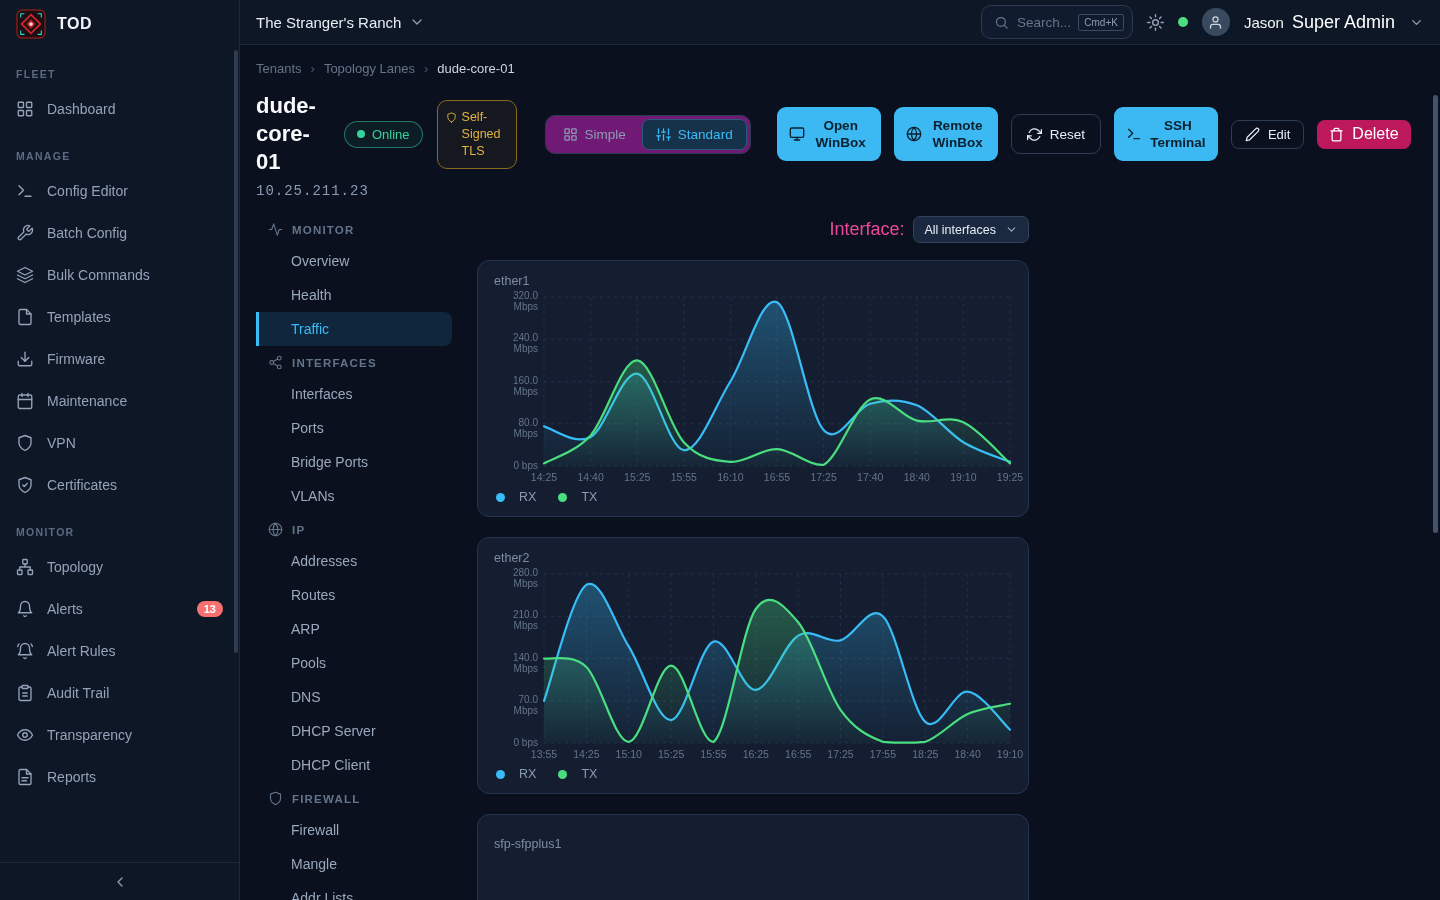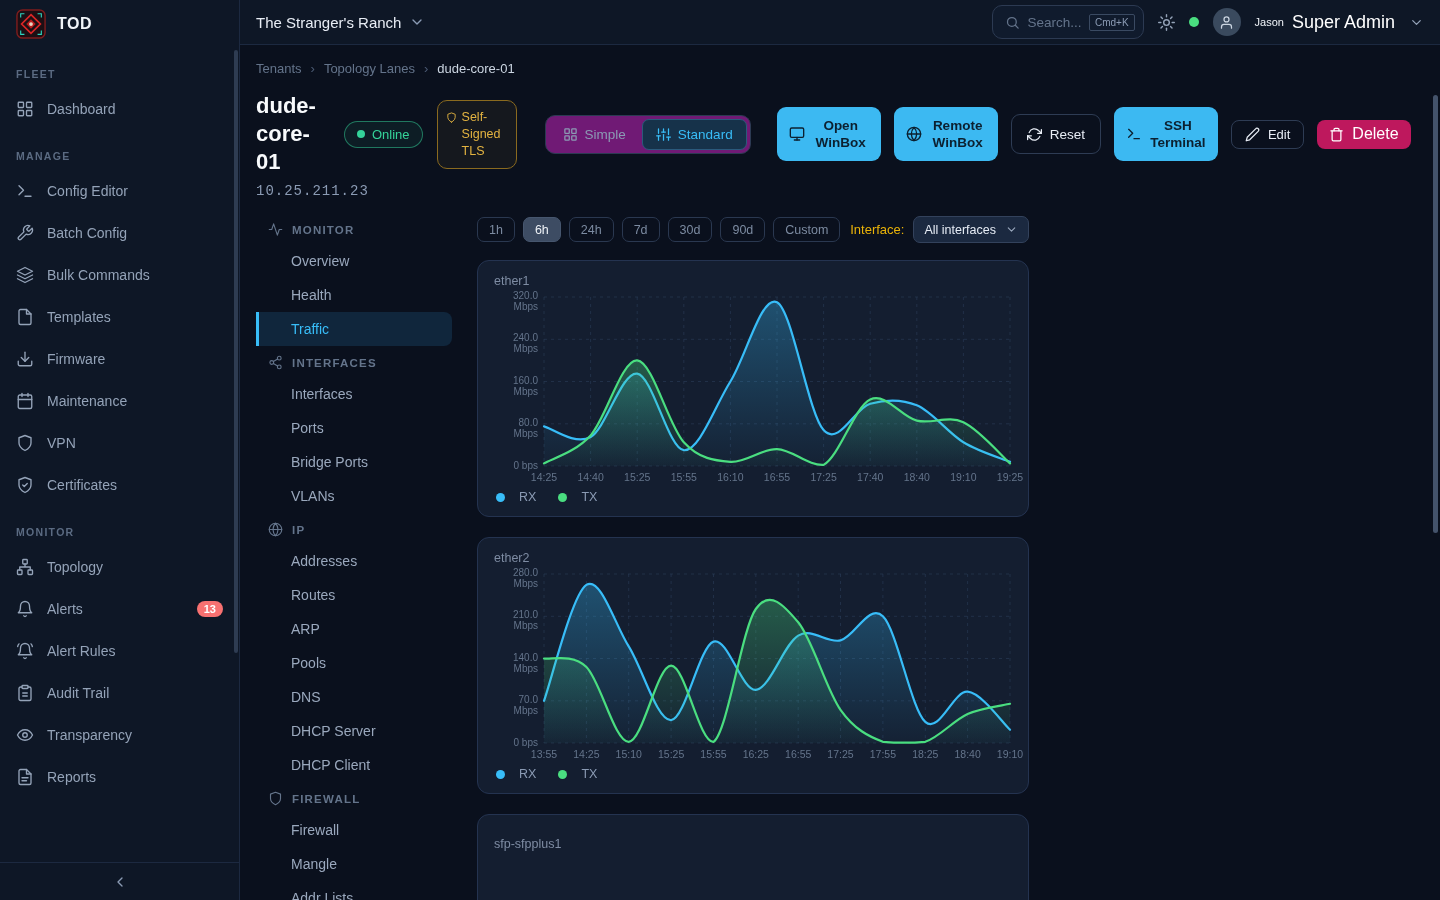--- a/index.html
+++ b/index.html
@@ -25,21 +25,21 @@
   .tenant svg{color:#8b9bb4}
   .topbar-right{margin-left:auto;display:flex;align-items:center;gap:14px}
   .searchbox{display:flex;align-items:center;gap:8px;border:1px solid #2c3a52;background:#101b2d;border-radius:10px;height:34px;padding:0 8px 0 12px;width:152px;cursor:text}
   .searchbox svg{color:#64748b;flex-shrink:0}
   .searchbox input{background:transparent;border:none;outline:none;color:#94a3b8;font-size:13.5px;width:100%;min-width:0;font-family:inherit}
   .searchbox input::placeholder{color:#64748b}
   .kbd{border:1px solid #3a4a62;border-radius:2px;font-size:10px;padding:2px 5px;color:#8b9bb4;white-space:nowrap}
   .icon-btn{color:#94a3b8;cursor:pointer;display:flex}
   .status-dot{width:10px;height:10px;border-radius:50%;background:#4ade80}
   .avatar{width:28px;height:28px;border-radius:50%;background:#3a4a5e;display:flex;align-items:center;justify-content:center;color:#cbd5e1;cursor:pointer}
-  .user-name{font-size:11px;color:#f1f5f9}
+  .user-name{font-size:15px;color:#f1f5f9}
   .user-role{font-size:18px;color:#ffffff;margin-left:-6px}
 
   
   .content{flex:1;position:relative;padding:14px 0 0 16px;overflow:hidden}
   .breadcrumb{display:flex;align-items:center;gap:9px;font-size:13px;color:#64748b;margin:2px 0 16px}
   .crumb{cursor:pointer}
   .crumb-sep::before{content:"\203A";color:#4b5a73}
   .crumb-current{color:#cbd5e1}
 
   .header-row{display:flex;align-items:center;gap:14px}
@@ -67,21 +67,21 @@
   .subnav-head{display:flex;align-items:center;gap:9px;padding:9px 0 7px 12px;color:#64748b;font-size:11.5px;font-weight:bold;letter-spacing:1.2px}
   .subnav-item{padding:8px 10px 8px 32px;font-size:14px;line-height:18px;color:#9aa8bd;cursor:pointer;border-left:3px solid transparent}
   .subnav-item.active{background:#10263c;color:#38bdf8;border-left-color:#38bdf8;border-radius:0 8px 8px 0}
 
   
   .charts-col{width:552px;margin-left:25px;flex-shrink:0}
   .chart-toolbar{display:flex;align-items:center;margin:5px 0 17px}
   .range-btn{height:25px;padding:0 11px;border:1px solid #2a3850;border-radius:7px;background:transparent;color:#7c8ba1;font-size:12.5px;margin-right:8px;cursor:pointer;font-family:inherit}
   .range-btn.active{background:#3d4c63;border-color:#46566e;color:#eef2f7}
   .iface{margin-left:auto;display:flex;align-items:center;gap:9px}
-  .iface-label{color:#eab308;font-size:13px}
+  .iface-label{color:#ec4899;font-size:18px}
   .iface-select{display:flex;align-items:center;gap:9px;background:#1b2940;border:1px solid #33425c;border-radius:7px;height:27px;padding:0 10px;color:#e6ecf5;font-size:12.5px;cursor:pointer}
   .iface-select svg{color:#9aa8bd}
 
   .card{background:#141e30;border:1px solid #243350;border-radius:12px;padding:13px 16px 8px;margin-bottom:20px}
   .card-title{font-size:12.5px;color:#7e8ca3;margin-bottom:3px}
   .card-partial{min-height:130px;padding-top:22px}
   .chart-svg{overflow:visible}
   .chart-svg .grid{stroke:#283a55;stroke-dasharray:3 4;stroke-width:1;opacity:.65}
   .chart-svg .tick{fill:#64748b;font-size:10px;font-family:"Liberation Sans",sans-serif}
   .chart-svg .xtick{font-size:10.5px}
@@ -434,29 +434,20 @@
             </svg>
             <span>FIREWALL</span>
           </div>
           <div class="subnav-item">Firewall</div>
           <div class="subnav-item">Mangle</div>
           <div class="subnav-item">Addr Lists</div>
         </nav>
 
       <section class="charts-col">
         <div class="chart-toolbar">
-          <div id="ranges" style="display:flex">
-              <button class="range-btn">1h</button>
-              <button class="range-btn active">6h</button>
-              <button class="range-btn">24h</button>
-              <button class="range-btn">7d</button>
-              <button class="range-btn">30d</button>
-              <button class="range-btn">90d</button>
-              <button class="range-btn">Custom</button>
-            </div>
           <div class="iface">
             <span class="iface-label">Interface:</span>
             <div class="iface-select">
               <span>All interfaces</span>
               <span id="iface-chev">
                   <svg viewBox="0 0 24 24" width="13" height="13" fill="none" stroke="currentColor" stroke-width="2" stroke-linecap="round" stroke-linejoin="round">
                     <polyline points="6 9 12 15 18 9"></polyline>
                   </svg>
                 </span>
             </div>

